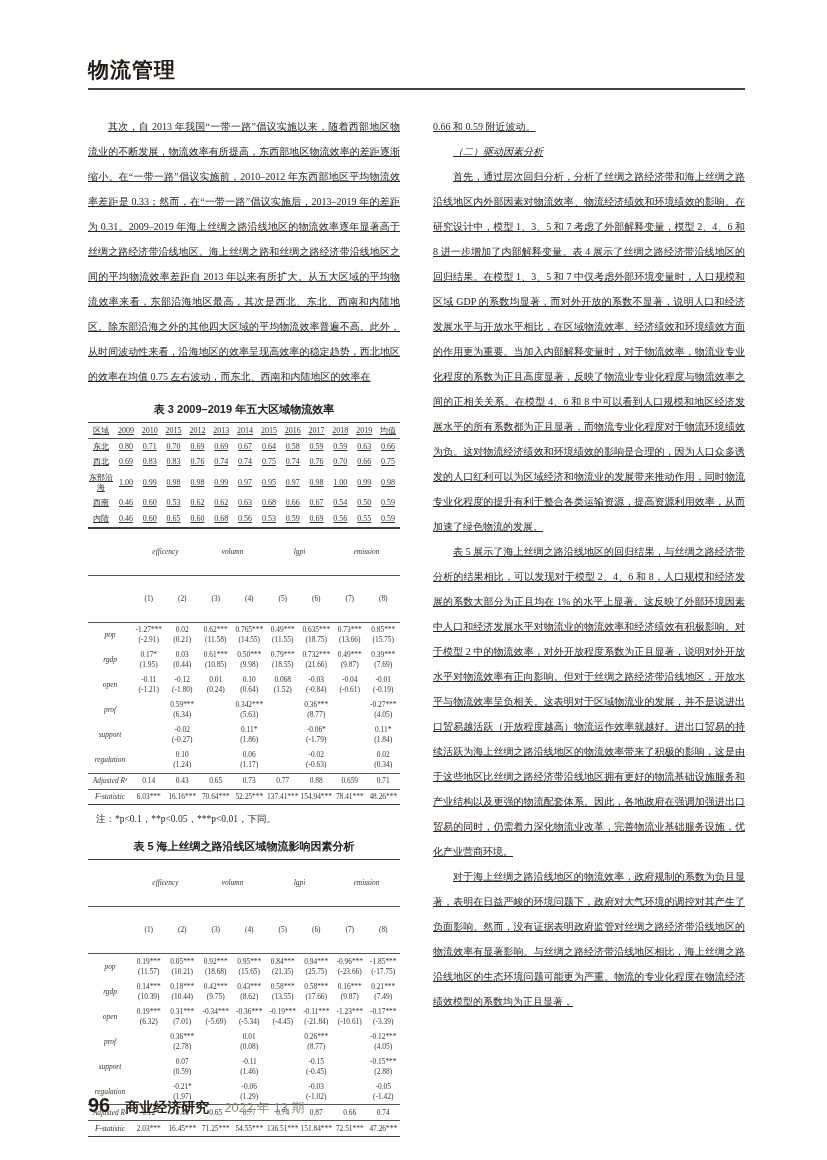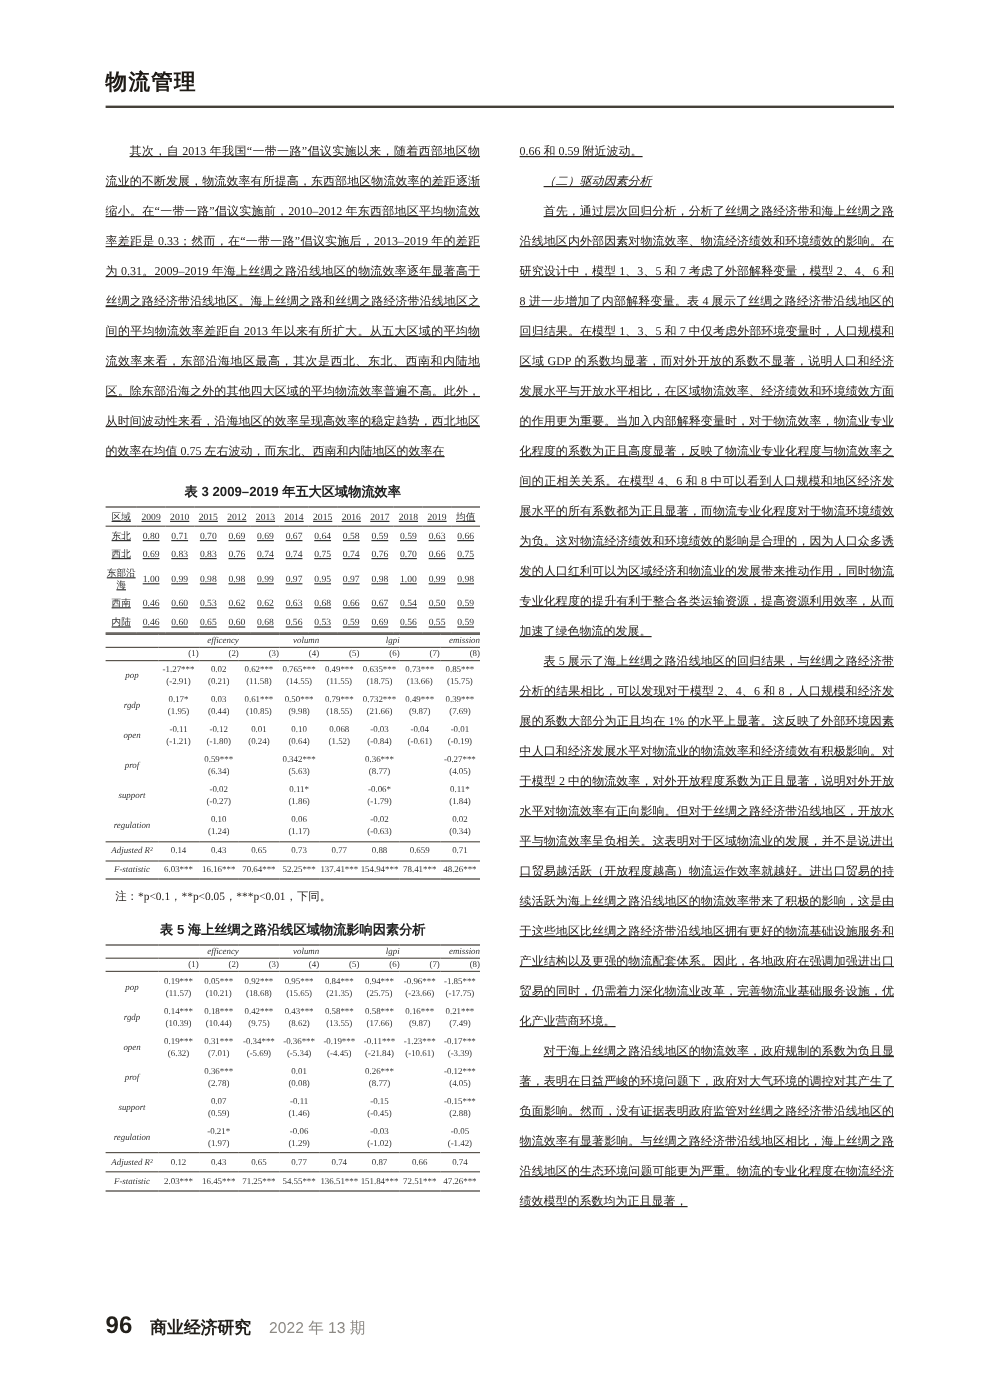--- a/index.html
+++ b/index.html
@@ -1,36 +1,36 @@
 <!DOCTYPE html>
 <html><head>
 <meta charset="utf-8">
 <style>
   html,body{margin:0;padding:0;background:#ffffff;}
   .page{position:relative;width:827px;height:1160px;background:#ffffff;overflow:hidden;
         font-family:"Liberation Serif","DejaVu Serif",serif;color:#2b2622;}
   .section-header{position:absolute;left:88px;top:56px;font-family:Liberation Mono, monospace;
-        font-weight:bold;font-size:18px;letter-spacing:1px;color:#1f1b16;}
+        font-weight:bold;font-size:21px;letter-spacing:1px;color:#1f1b16;}
   .header-rule{position:absolute;left:88px;top:88px;width:657px;height:2px;background:#45413a;}
   .columns{position:absolute;left:88px;top:114px;width:657px;display:flex;gap:33px;}
   .col{width:312px;}
   p.body{font-size:10px;line-height:25px;text-align:justify;margin:0;color:#2b2622;text-decoration:underline;}
   p.indent{text-indent:2em;}
   p.subhead{font-style:italic;}
   .tbl-title{font-family:"Liberation Sans","DejaVu Sans",sans-serif;font-weight:bold;font-size:11px;
         text-align:center;margin:13px 0 5px 0;color:#222;}
   
   table.t3{width:100%;border-collapse:collapse;font-size:8px;line-height:1.3;color:#333;text-decoration:underline;}
   table.t3 th,table.t3 td{text-align:center;font-weight:normal;padding:2.5px 0;}
   table.t3 thead tr{border-top:1.5px solid #3f3b35;border-bottom:0.8px solid #5a554e;}
   table.t3 tbody tr:last-child{border-bottom:1.5px solid #3f3b35;}
   table.t3 td.region{width:26px;}
   
   table.reg{width:100%;border-collapse:collapse;font-size:7.4px;line-height:1.35;color:#333;table-layout:fixed;}
-  table.reg th{font-weight:normal;text-align:right;padding:0 0;}
+  table.reg th{font-weight:normal;text-align:center;padding:18px 0;}
   table.reg tr.group-row{border-top:1.5px solid #3f3b35;border-bottom:0.8px solid #5a554e;}
   table.reg tr.group-row th.grp{font-style:italic;}
   table.reg tr.model-row{border-bottom:0.8px solid #5a554e;}
   table.reg td{text-align:center;padding:2.5px 0;vertical-align:middle;word-wrap:break-word;}
   table.reg td.var{font-style:italic;}
   table.reg col.varcol{width:44px;}
   table.reg tr.stat{border-top:0.8px solid #5a554e;}
   table.reg tr.stat.last{border-bottom:1.5px solid #3f3b35;}
   .note{font-size:9.5px;padding:8px 0 0 8px;color:#2b2622;}
   

